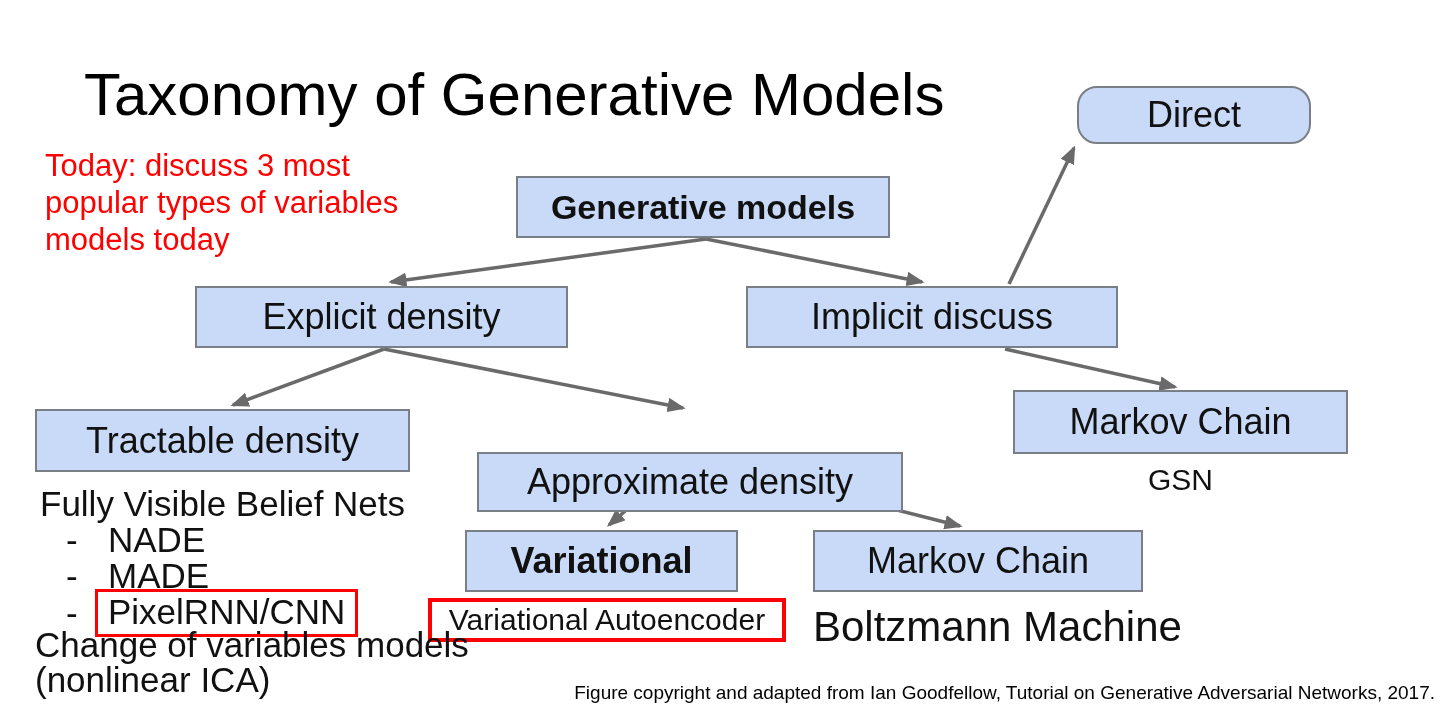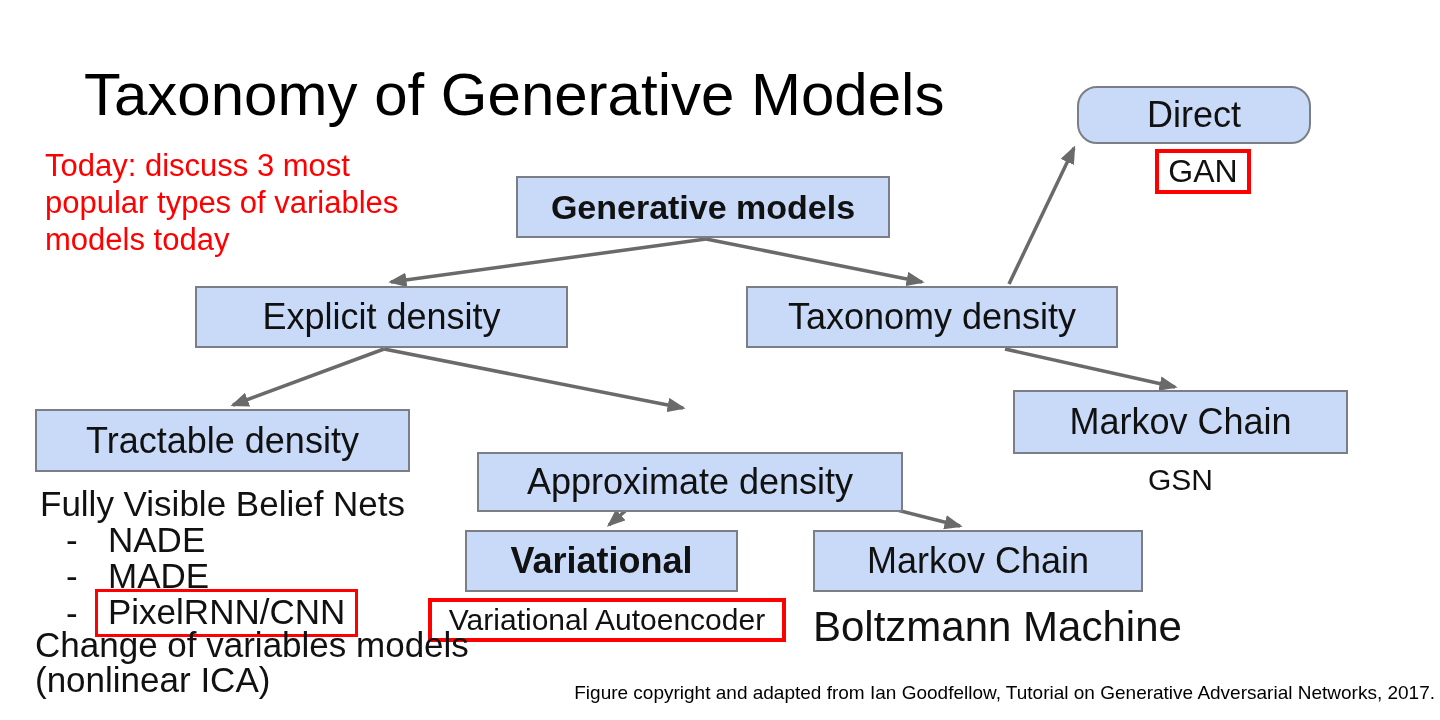--- a/index.html
+++ b/index.html
@@ -55,24 +55,23 @@
   <div class="title">Taxonomy of Generative Models</div>
   <div class="note">
     <div>Today: discuss 3 most</div>
     <div>popular types of variables</div>
     <div>models today</div>
   </div>
 
   <div class="node root" style="left:516px;top:176px;width:374px;height:62px;">Generative models</div>
 
   <div class="node" style="left:1077px;top:86px;width:234px;height:58px;border-radius:20px;">Direct</div>
-  <div class="red-box" style="left:1155px;top:149px;width:96px;height:45px;font-size:32px;">GAN</div>
 
   <div class="node" style="left:195px;top:286px;width:373px;height:62px;">Explicit density</div>
-  <div class="node" style="left:746px;top:286px;width:372px;height:62px;">Taxonomy density</div>
+  <div class="node" style="left:746px;top:286px;width:372px;height:62px;">Implicit discuss</div>
 
   <div class="node" style="left:35px;top:409px;width:375px;height:63px;">Tractable density</div>
   <div class="node" style="left:477px;top:412px;width:426px;height:60px;margin-top:40px;">Approximate density</div>
 
   <div class="node" style="left:1013px;top:390px;width:335px;height:64px;">Markov Chain</div>
   <div class="tag" style="left:1013px;top:463px;width:335px;font-size:30px;">GSN</div>
 
   <div class="node" style="left:465px;top:530px;width:273px;height:62px;font-weight:bold;">Variational</div>
   <div class="red-box" style="left:428px;top:598px;width:358px;height:44px;font-size:30px;">Variational Autoencoder</div>
 

